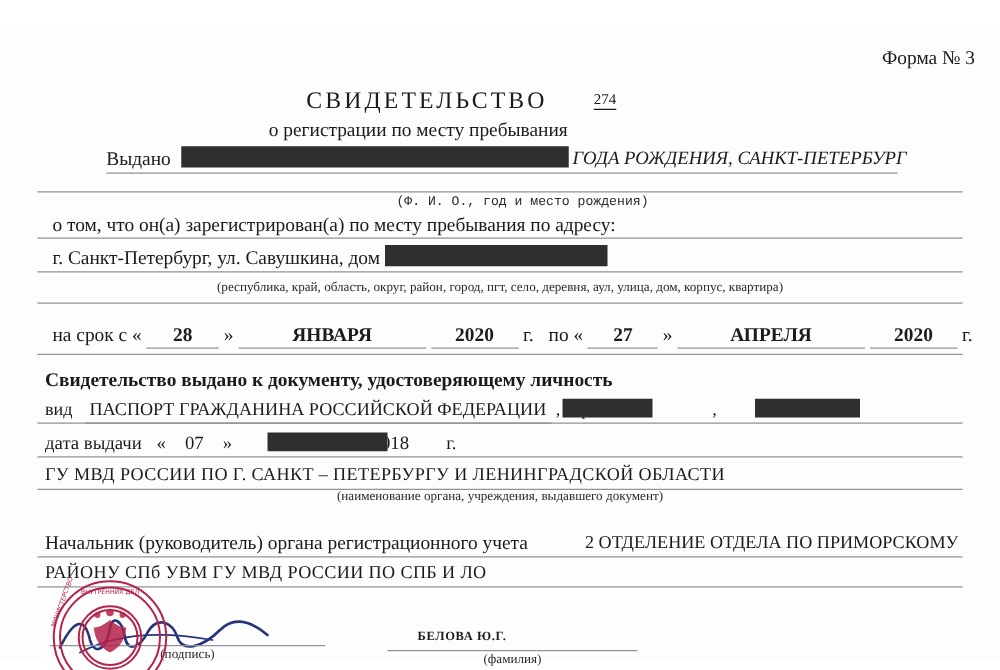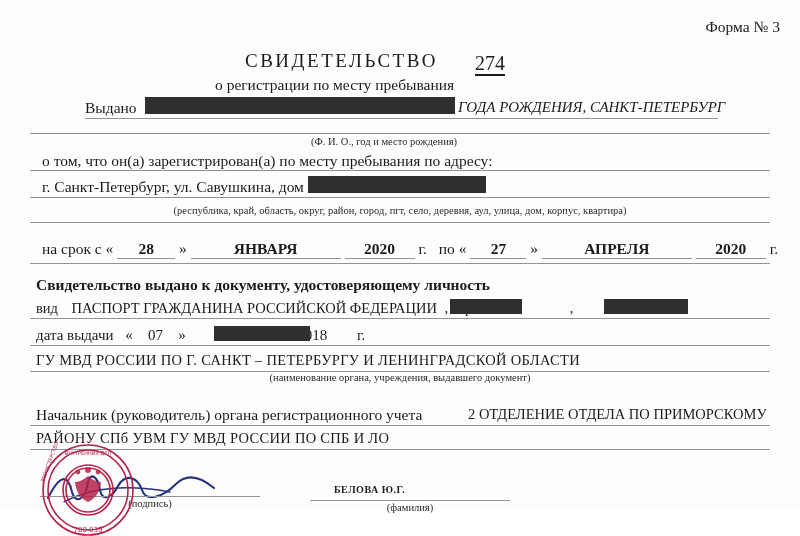--- a/index.html
+++ b/index.html
@@ -13,20 +13,21 @@
     font-family: "Liberation Serif", serif;
     color: #1b1b1b;
     overflow: hidden;
     position: relative;
   }
   .page {
     position: relative;
     width: 800px;
     height: 508px;
     background: #fdfdfd;
+    margin-top: 20px;
   }
 
   
   .abs { position: absolute; }
   .line {
     border-bottom: 1px solid #9aa0a6;
     height: 0;
   }
   .caption {
     font-size: 10.5px;
@@ -44,21 +45,21 @@
   #title-main {
     left: 245px;
     top: 50px;
     font-size: 19px;
     letter-spacing: 2.5px;
     font-weight: normal;
   }
   #cert-number {
     left: 475px;
     top: 52px;
-    font-size: 20px;
+    font-size: 12px;
     text-decoration: underline;
     text-underline-offset: 4px;
   }
   #title-sub {
     left: 215px;
     top: 76px;
     font-size: 15.5px;
   }
 
   #issued-label {
@@ -81,21 +82,21 @@
   }
   #rule-1 {
     left: 85px; top: 118px; width: 633px;
     border-bottom: 1px solid #8e949a;
   }
   #rule-1b {
     left: 30px; top: 133px; width: 740px;
     border-bottom: 1px solid #8e949a;
   }
   #cap-fio {
-    left: 214px; top: 136px; width: 340px;
+    left: 248px; top: 136px; width: 340px; font-family: Liberation Mono, monospace;
   }
 
   #about-line {
     left: 42px; top: 152px; font-size: 15.5px;
   }
   #addr-line {
     left: 42px; top: 178px; font-size: 15.5px;
   }
   #addr-redact {
     left: 308px; top: 176px; width: 178px; height: 17px;

